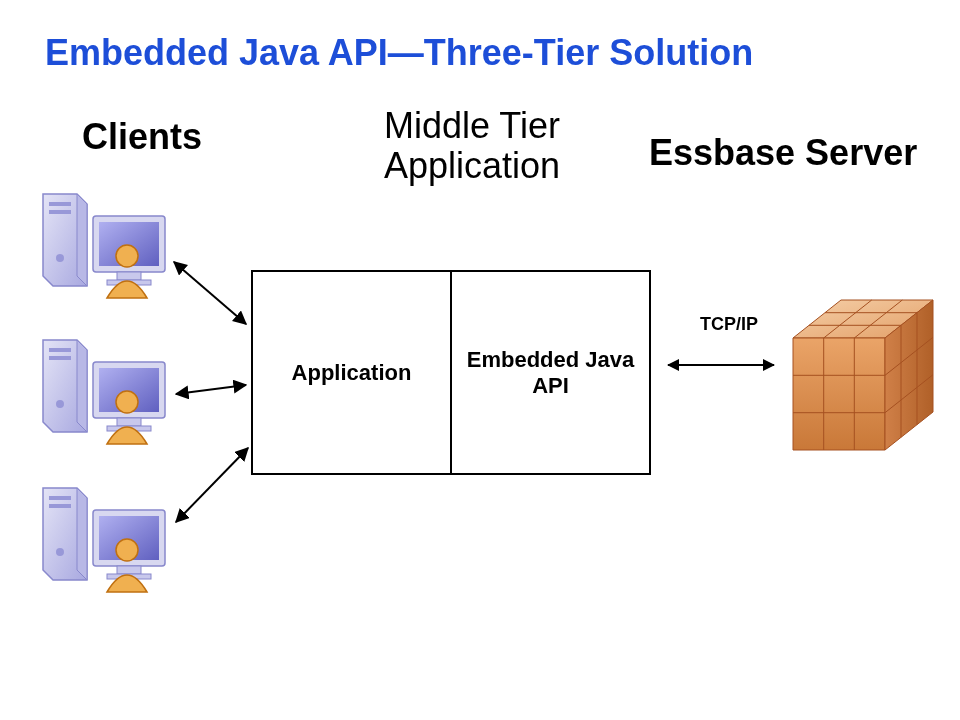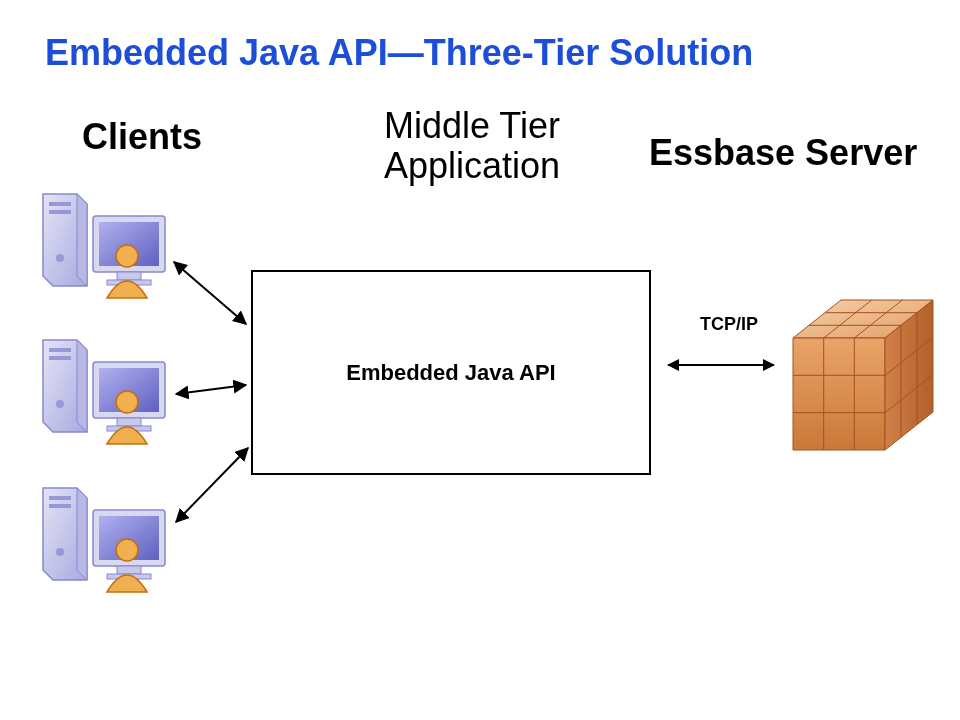--- a/index.html
+++ b/index.html
@@ -169,20 +169,21 @@
     <rect x="58" y="30" width="72" height="56" rx="3" fill="#d8d8f0" stroke="#8888cc" stroke-width="1.5"></rect>
     <rect x="64" y="36" width="60" height="44" fill="url(#sg1)"></rect>
     <rect x="82" y="86" width="24" height="8" fill="#c8c8ec" stroke="#8888cc"></rect>
     <rect x="72" y="94" width="44" height="5" fill="#c8c8ec" stroke="#8888cc"></rect>
     <circle cx="92" cy="70" r="11" fill="#f0b050" stroke="#c07010" stroke-width="1.5"></circle>
     <path d="M72 112 Q92 78 112 112 Z" fill="#f0b050" stroke="#c07010" stroke-width="1.5"></path>
   </svg>
 </div>
 
 <div class="middle-box">
+  <div class="middle-left">Application</div>
   <div class="middle-right">Embedded Java API</div>
 </div>
 
 <div class="cube">
   <svg width="160" height="170" viewBox="0 0 160 170">
     <defs>
       <linearGradient id="ct" x1="0" y1="0" x2="1" y2="1">
           <stop offset="0" stop-color="#f5cfa8"></stop>
           <stop offset="1" stop-color="#e3a068"></stop>
         </linearGradient>

